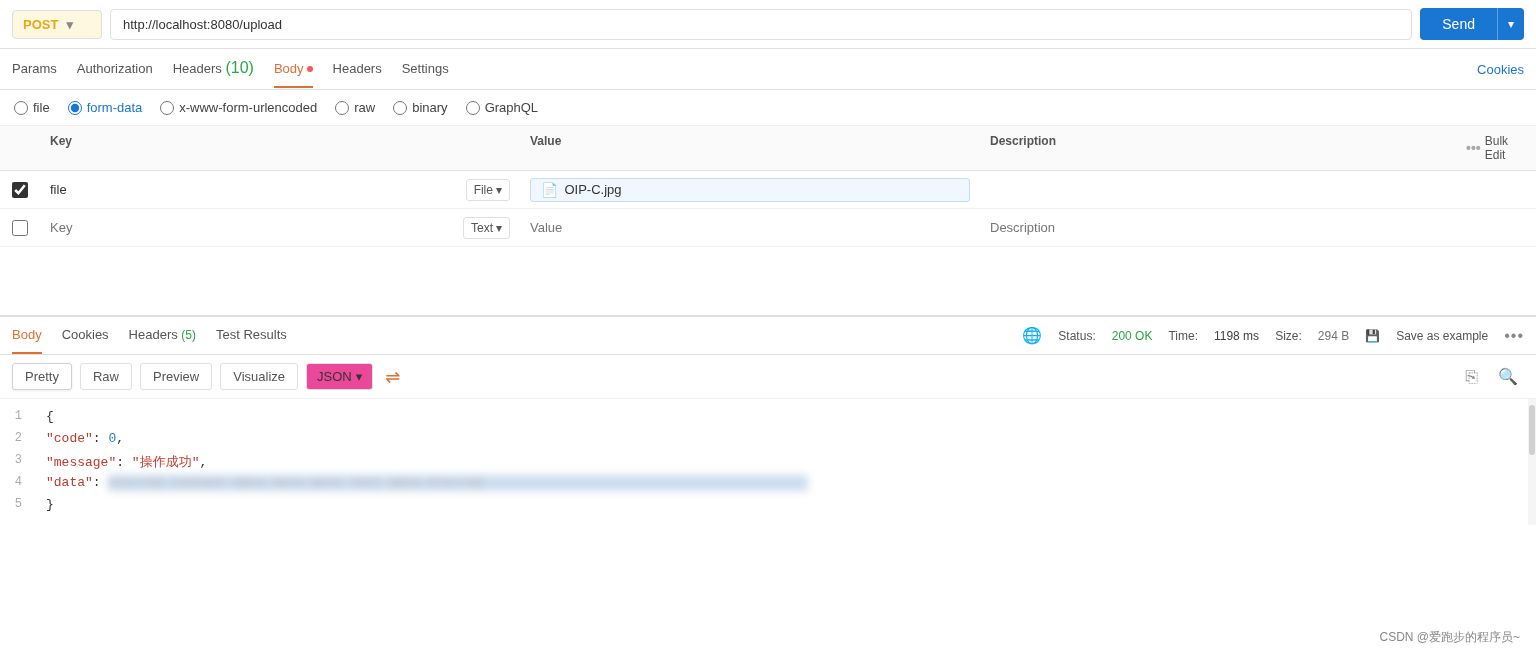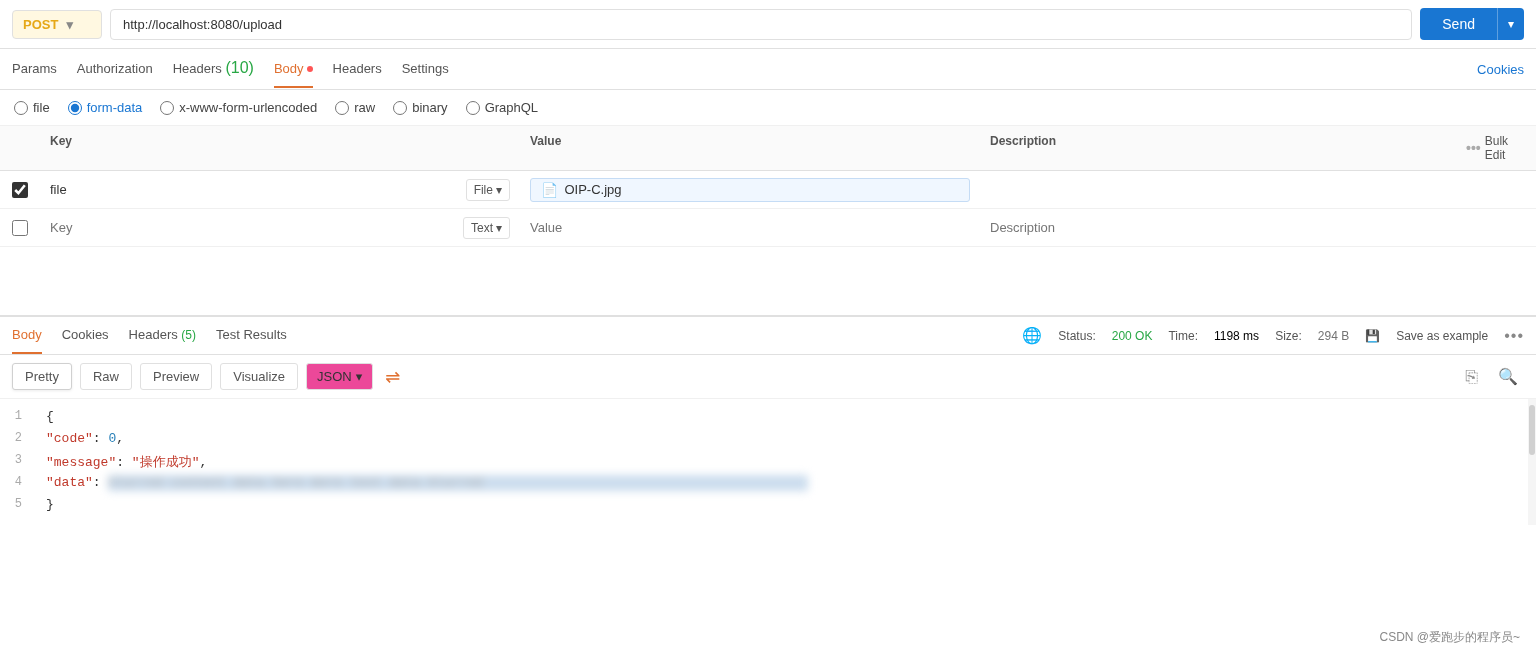--- a/index.html
+++ b/index.html
@@ -38,21 +38,21 @@
     .file-icon { color: #1976d2; font-size: 14px; }
 
     
     .response-section { border-top: 2px solid #e0e0e0; margin-top: 8px; }
     .response-tabs-bar { display: flex; align-items: center; padding: 0 12px; border-bottom: 1px solid #e0e0e0; gap: 20px; }
     .response-tab { padding: 10px 0; font-size: 13px; color: #555; cursor: pointer; border-bottom: 2px solid transparent; }
     .response-tab.active { color: #e07030; border-bottom: 2px solid #e07030; }
     .response-tab .badge { color: #28a745; font-size: 12px; }
     .response-meta { margin-left: auto; display: flex; align-items: center; gap: 16px; font-size: 12px; }
     .status-ok { color: #28a745; font-weight: 500; }
-    .time-val { color: #000000; }
+    .time-val { color: #404040; }
     .size-val { color: #737373; }
     .save-example { display: flex; align-items: center; gap: 5px; color: #555; cursor: pointer; }
     .more-dots { color: #888; font-size: 16px; letter-spacing: 1px; cursor: pointer; }
 
     
     .response-toolbar { display: flex; align-items: center; padding: 8px 12px; gap: 8px; border-bottom: 1px solid #f0f0f0; }
     .view-btn { padding: 5px 12px; border: 1px solid #e0e0e0; border-radius: 3px; background: #fff; font-size: 13px; color: #555; cursor: pointer; }
     .view-btn.active { background: #fff; border: 1px solid #d0d0d0; font-weight: 500; box-shadow: 0 1px 3px rgba(0,0,0,0.08); }
     .format-select { display: flex; align-items: center; gap: 4px; border: 1px solid #e0e0e0; border-radius: 3px; padding: 5px 10px; background: #ec4899; font-size: 13px; color: #333; cursor: pointer; }
     .wrap-btn { color: #e07030; font-size: 18px; cursor: pointer; margin-left: 4px; }

